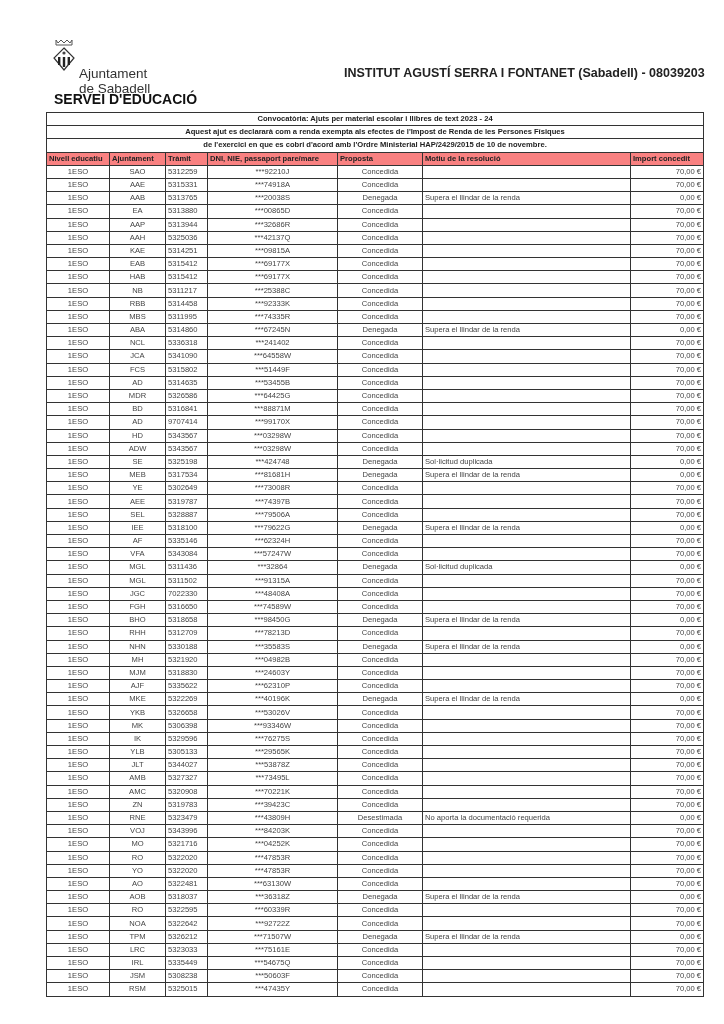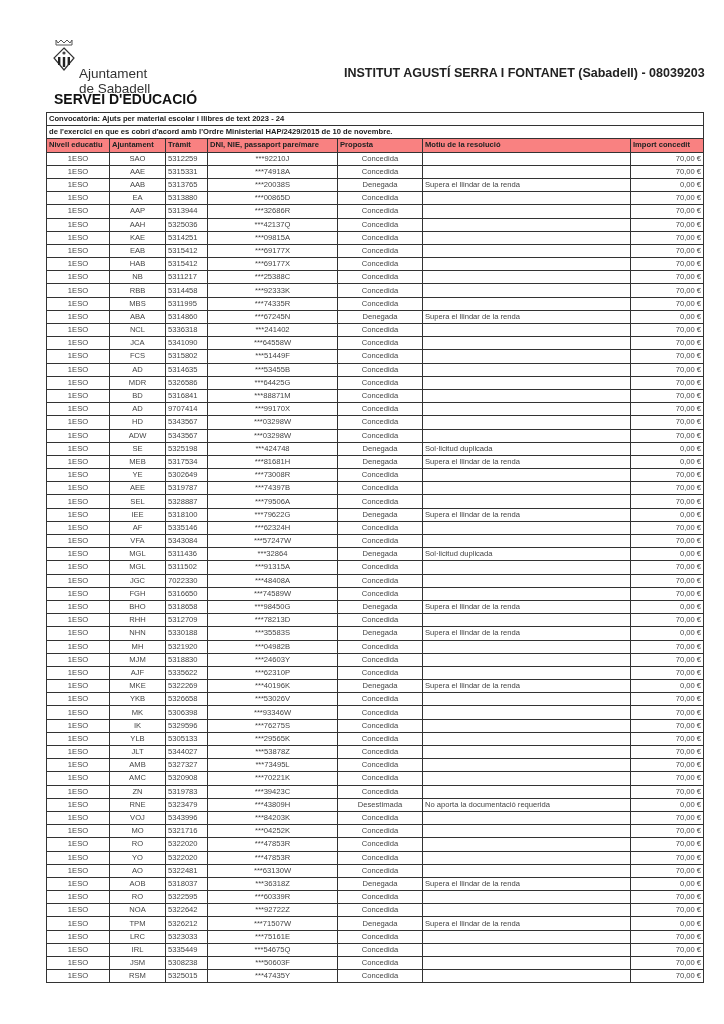--- a/index.html
+++ b/index.html
@@ -4,21 +4,21 @@
 <style>
   html, body { margin: 0; padding: 0; background: #ffffff; }
   body { width: 724px; height: 1024px; position: relative; overflow: hidden; font-family: "Liberation Sans", sans-serif; color: #222; }
   .inst-title { position: absolute; left: 344px; top: 31px; font-size: 12.5px; font-weight: bold; color: #222; letter-spacing: 0; margin-top: 35px; }
   .logo { position: absolute; left: 52px; top: 38px; width: 130px; height: 40px; }
   .logo svg { position: absolute; left: 0; top: 0; }
   .logo-text { position: absolute; left: 27px; top: 4px; font-size: 13.5px; line-height: 15px; color: #333; margin-top: 24px; }
   .servei { position: absolute; left: 54px; top: 91px; font-size: 14px; font-weight: bold; color: #111; }
   table.main { position: absolute; left: 46px; top: 112px; width: 657px; border-collapse: collapse; table-layout: fixed; }
   table.main td, table.main th { border: 1px solid #333; padding: 0 2px; height: 12.2px; line-height: 12px; font-size: 7.6px; white-space: nowrap; overflow: hidden; }
-  .caption-row td { border-top: none; border-bottom: none; text-align: left; font-weight: bold; font-size: 8.3px; height: 13.2px; color: #222; }
+  .caption-row td { border-top: none; border-bottom: none; text-align: center; font-weight: bold; font-size: 8.3px; height: 13.2px; color: #222; }
   .caption-row.first td { border-top: 1px solid #333; }
   .hdr th { background: #f98181; font-weight: bold; font-size: 7.8px; color: #222; text-align: left; height: 12px; }
   td.c { text-align: center; color: #444; }
   td.l { text-align: left; color: #444; }
   td.r { text-align: right; color: #444; }
   tbody.rows td { height: 12.2px; }
 </style>
 </head>
 <body>
 
@@ -49,20 +49,23 @@
       <col style="width:130px">
       <col style="width:85px">
       <col style="width:208px">
       <col style="width:73px">
   </colgroup>
   <tbody>
     <tr class="caption-row first">
         <td colspan="7">Convocatòria: Ajuts per material escolar i llibres de text 2023 - 24</td>
       </tr>
     <tr class="caption-row">
+        <td colspan="7">Aquest ajut es declararà com a renda exempta als efectes de l'Impost de Renda de les Persones Físiques</td>
+      </tr>
+    <tr class="caption-row">
         <td colspan="7">de l'exercici en que es cobri d'acord amb l'Ordre Ministerial  HAP/2429/2015 de 10 de novembre.</td>
       </tr>
     <tr class="hdr">
       <th>Nivell educatiu</th>
       <th>Ajuntament</th>
       <th>Tràmit</th>
       <th>DNI, NIE, passaport pare/mare</th>
       <th>Proposta</th>
       <th>Motiu de la resolució</th>
       <th>Import concedit</th>

